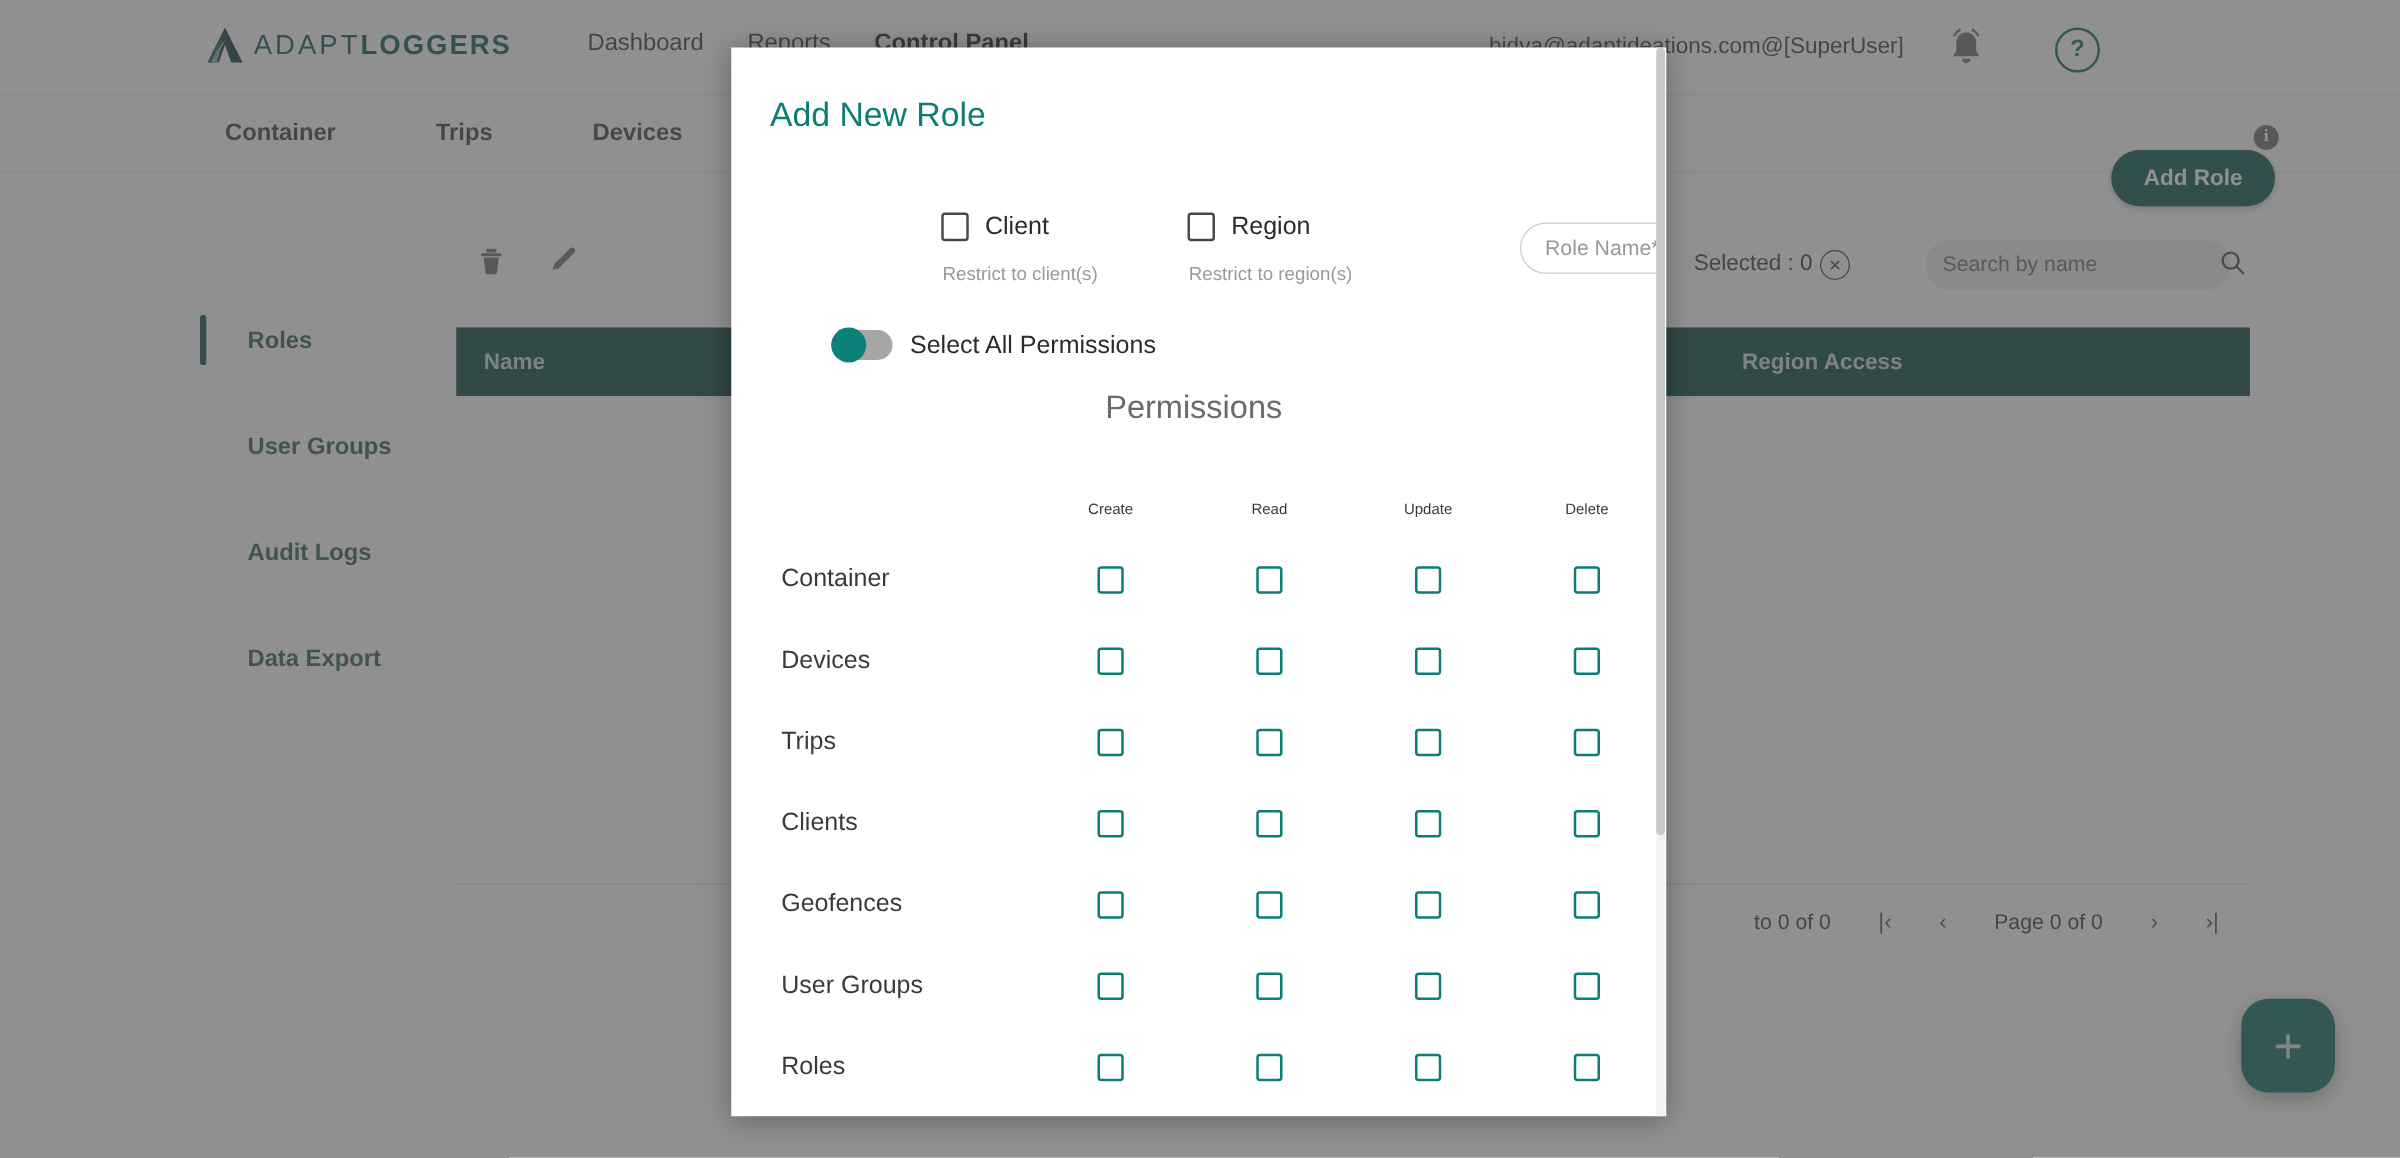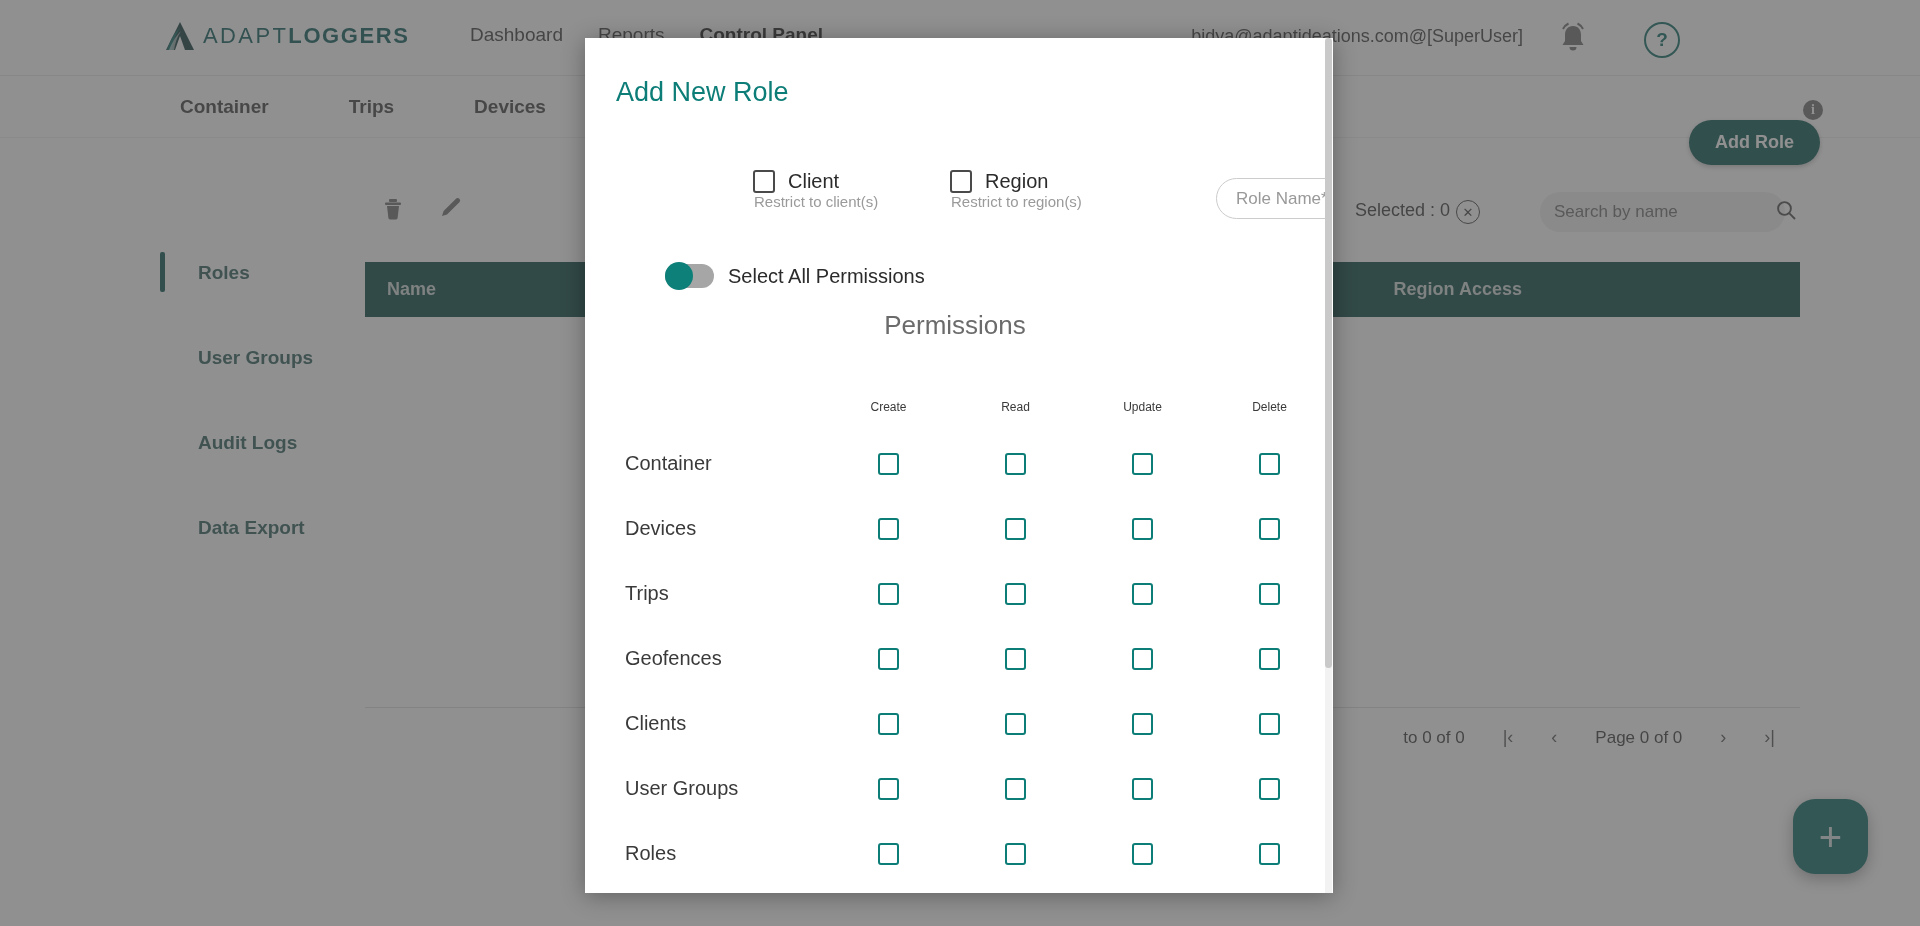--- a/index.html
+++ b/index.html
@@ -156,21 +156,21 @@
   }
   .role-input::placeholder { color: #999999; }
 
   .cb-group { position: absolute; }
   .cb-group .row { display: flex; align-items: center; gap: 13px; }
   .cb-square {
     width: 22px; height: 23px; border: 2.2px solid #4a4a4a; border-radius: 3px;
     background: #fff; cursor: pointer; flex: none;
   }
   .cb-label { font-size: 20px; color: #2b2b2b; }
-  .cb-help { margin-left: 1px; font-size: 15px; color: #9a9a9a; white-space: nowrap; }
+  .cb-help { margin-top: 18px; margin-left: 1px; font-size: 15px; color: #9a9a9a; white-space: nowrap; }
 
   .toggle-row { position: absolute; left: 810px; top: 226px; display: flex; align-items: center; gap: 14px; }
   .toggle {
     width: 49px; height: 24px; border-radius: 12px; background: #a6a6a6;
     position: relative; cursor: pointer; flex: none;
   }
   .toggle .knob {
     position: absolute; left: 0; top: -2px; width: 28px; height: 28px;
     border-radius: 50%; background: #0d8079;
   }
@@ -400,37 +400,37 @@
           </div>
         <div class="perm-col">
             <span class="perm-cb"></span>
           </div>
         <div class="perm-col">
             <span class="perm-cb"></span>
           </div>
       </div>
 
       <div class="perm-row">
+        <div class="perm-rowlabel">Clients</div>
+        <div class="perm-col">
+            <span class="perm-cb"></span>
+          </div>
+        <div class="perm-col">
+            <span class="perm-cb"></span>
+          </div>
+        <div class="perm-col">
+            <span class="perm-cb"></span>
+          </div>
+        <div class="perm-col">
+            <span class="perm-cb"></span>
+          </div>
+      </div>
+
+      <div class="perm-row">
         <div class="perm-rowlabel">Geofences</div>
-        <div class="perm-col">
-            <span class="perm-cb"></span>
-          </div>
-        <div class="perm-col">
-            <span class="perm-cb"></span>
-          </div>
-        <div class="perm-col">
-            <span class="perm-cb"></span>
-          </div>
-        <div class="perm-col">
-            <span class="perm-cb"></span>
-          </div>
-      </div>
-
-      <div class="perm-row">
-        <div class="perm-rowlabel">Clients</div>
         <div class="perm-col">
             <span class="perm-cb"></span>
           </div>
         <div class="perm-col">
             <span class="perm-cb"></span>
           </div>
         <div class="perm-col">
             <span class="perm-cb"></span>
           </div>
         <div class="perm-col">

